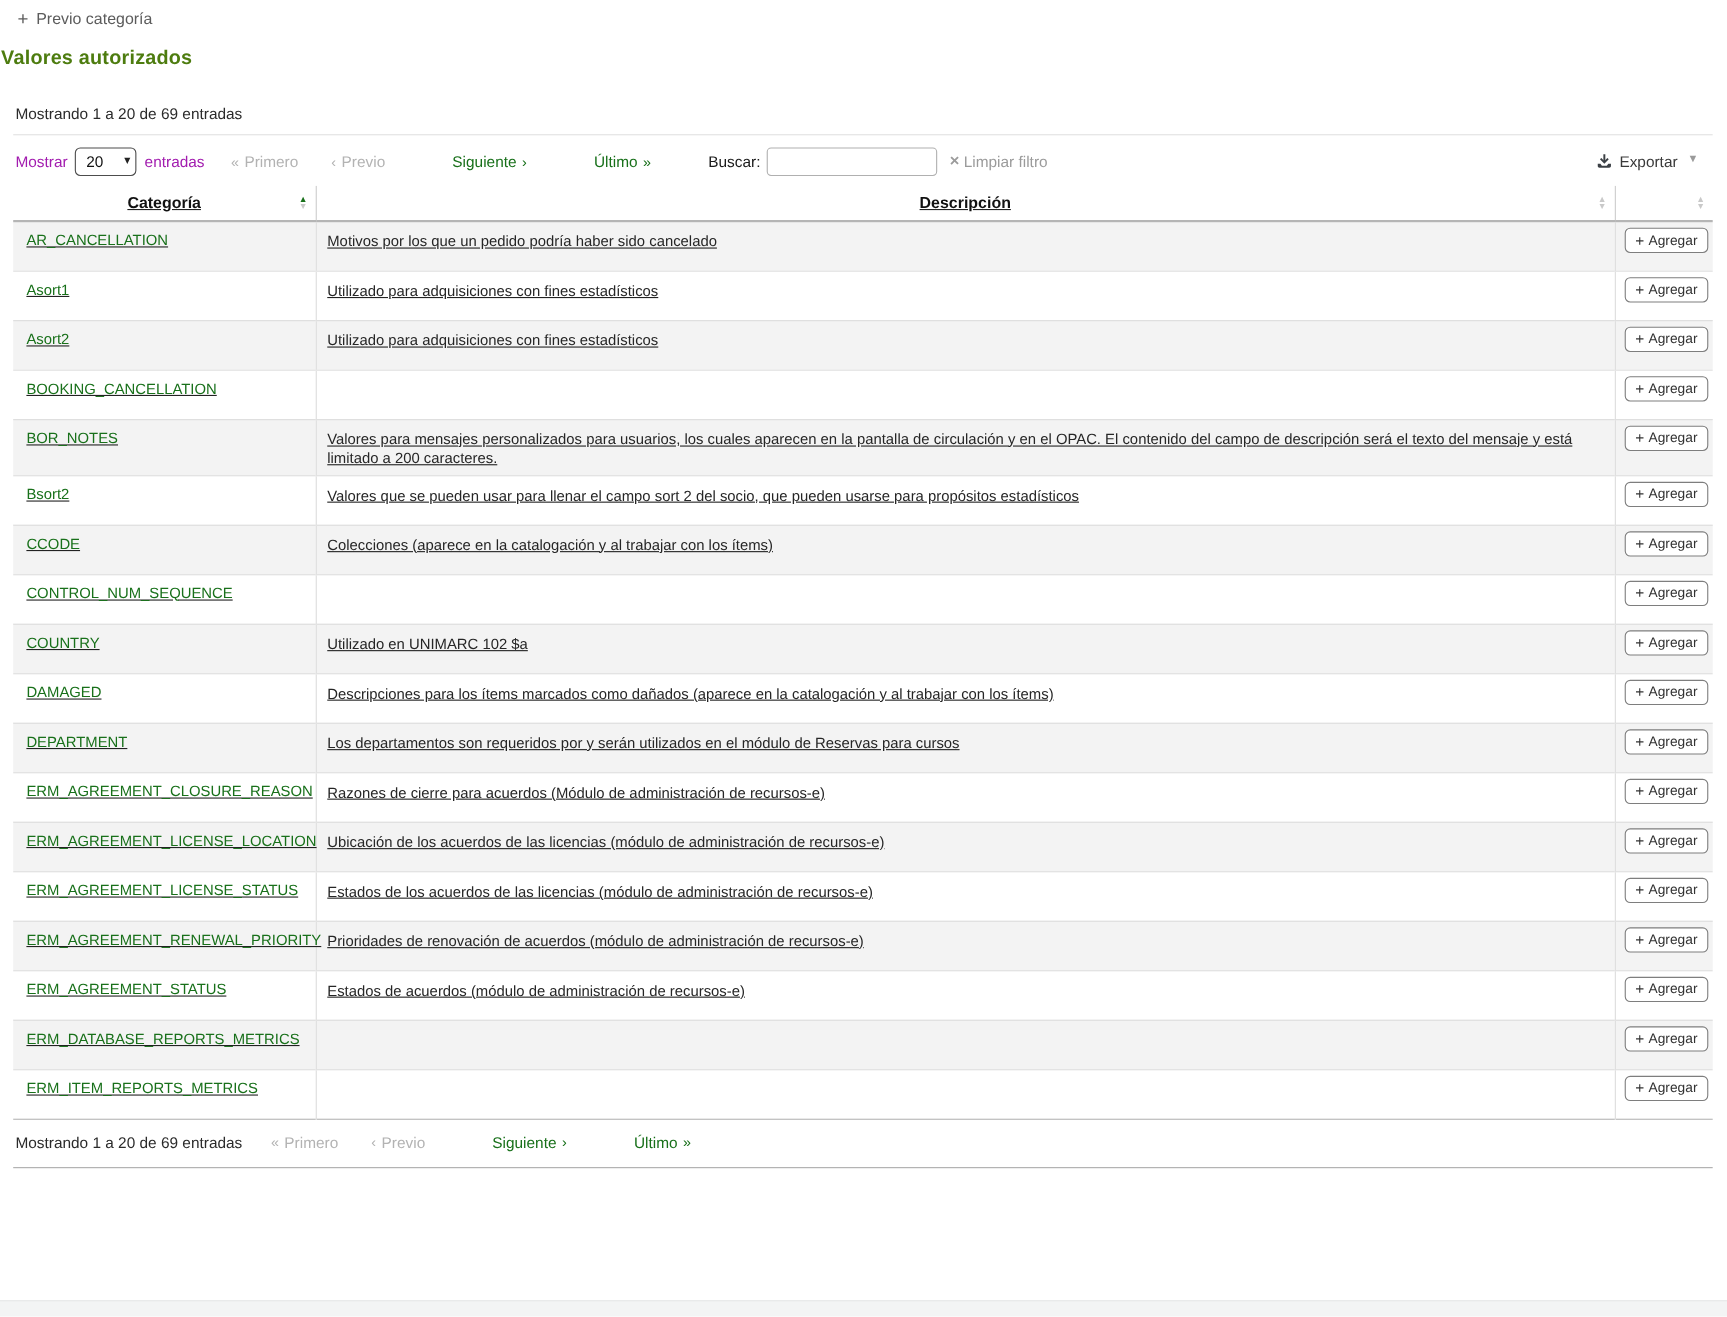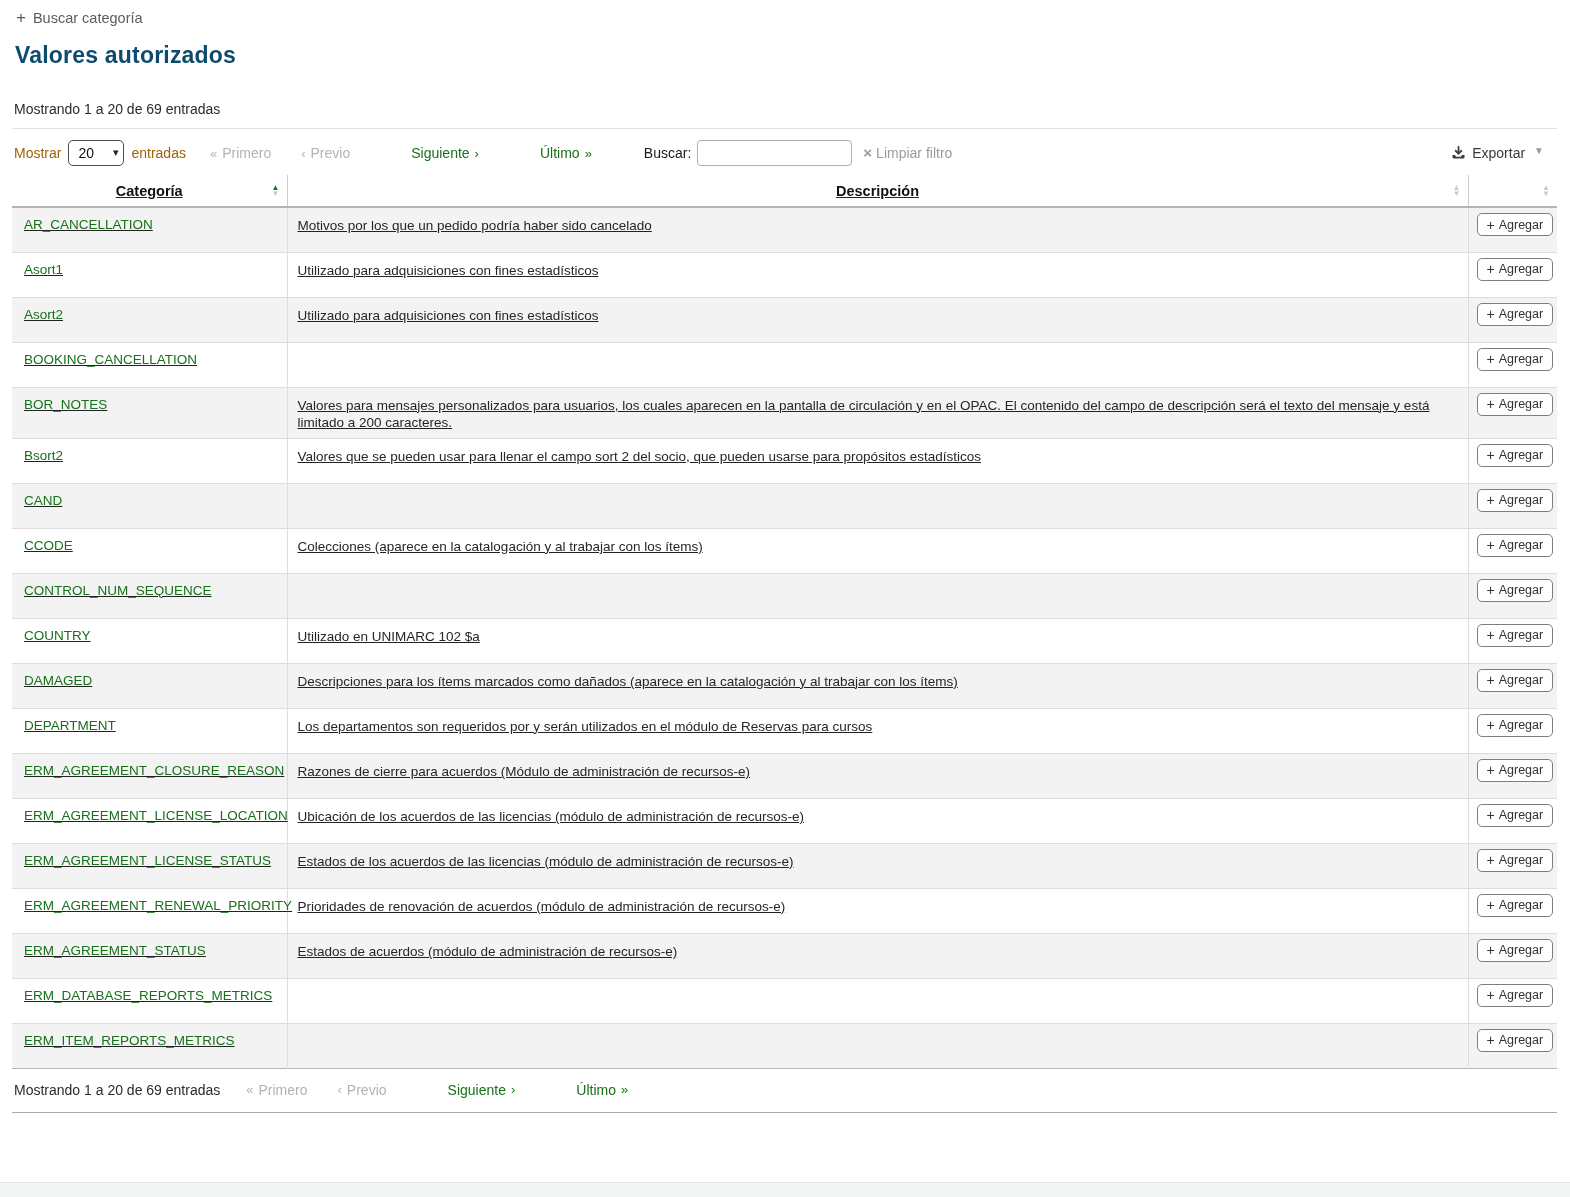--- a/index.html
+++ b/index.html
@@ -17,27 +17,27 @@
   body{
     width:1570px;height:1197px;position:relative;overflow:hidden;
     background:#ffffff;color:var(--text-dark);
     font-family:"Liberation Sans", sans-serif;font-size:14px;
   }
   
   .toolbar{padding:10px 0 0 16px;}
   .new-cat{display:inline-flex;align-items:center;gap:7px;color:var(--toolbar-gray);
     font-size:14.5px;cursor:pointer;text-decoration:none;}
   .new-cat .plus{font-size:17px;line-height:14px;font-weight:400;}
-  h1{margin:16px 0 0 1px;font-size:23px;font-weight:700;color:#0c4a6e;letter-spacing:.2px;padding-left:14px;}
+  h1{margin:16px 0 0 1px;font-size:18px;font-weight:700;color:#4d7c0f;letter-spacing:.2px;}
   
   .info-top{margin:32px 0 0 14px;font-size:14px;color:#2b2b2b;}
   .hr-top{height:1px;background:#e2e2e2;margin:11px 13px 0 12px;}
   
   .controls{display:flex;align-items:center;margin:10px 13px 0 14px;height:28px;}
-  .lbl{color:#a16207;}
+  .lbl{color:#a21caf;}
   .select-wrap{position:relative;margin:0 7px;}
   select.entries{
     -webkit-appearance:none;appearance:none;width:56px;height:26px;
     border:1px solid #4d4d4d;border-radius:5px;background:#fff;color:#111;
     font-family:"Liberation Sans",sans-serif;font-size:14px;padding:0 18px 0 9px;
   }
   .select-chevron{position:absolute;right:6px;top:4px;pointer-events:none;color:#222;
     font-size:11px;line-height:16px;}
   .pager{display:flex;align-items:center;}
   .pager.top{margin-left:24px;}
@@ -92,21 +92,21 @@
   .hr-bottom{height:1px;background:#ababab;margin:14px 13px 0 12px;}
   .footer-strip{position:absolute;left:0;bottom:0;width:1570px;height:15px;
     background:#f3f4f4;border-top:1px solid #e7e7e7;}
 </style>
 </head>
 <body>
 
 <div class="toolbar">
   <a class="new-cat">
     <span class="plus">+</span>
-    <span>Buscar categoría</span>
+    <span>Previo categoría</span>
   </a>
 </div>
 
 <h1>Valores autorizados</h1>
 
 <div class="info-top">Mostrando 1 a 20 de 69 entradas</div>
 <div class="hr-top"></div>
 
 <div class="controls">
   <span class="lbl">Mostrar</span>
@@ -260,32 +260,20 @@
     <td class="td-desc">Valores que se pueden usar para llenar el campo sort 2 del socio, que pueden usarse para propósitos estadísticos</td>
     <td class="td-act">
       <button class="btn-agregar">
         <span class="plus">+</span>
         <span>Agregar</span>
       </button>
     </td>
   </tr>
       <tr>
     <td class="td-cat">
-      <a class="cat-link">CAND</a>
-    </td>
-    <td class="td-desc"></td>
-    <td class="td-act">
-      <button class="btn-agregar">
-        <span class="plus">+</span>
-        <span>Agregar</span>
-      </button>
-    </td>
-  </tr>
-      <tr>
-    <td class="td-cat">
       <a class="cat-link">CCODE</a>
     </td>
     <td class="td-desc">Colecciones (aparece en la catalogación y al trabajar con los ítems)</td>
     <td class="td-act">
       <button class="btn-agregar">
         <span class="plus">+</span>
         <span>Agregar</span>
       </button>
     </td>
   </tr>

